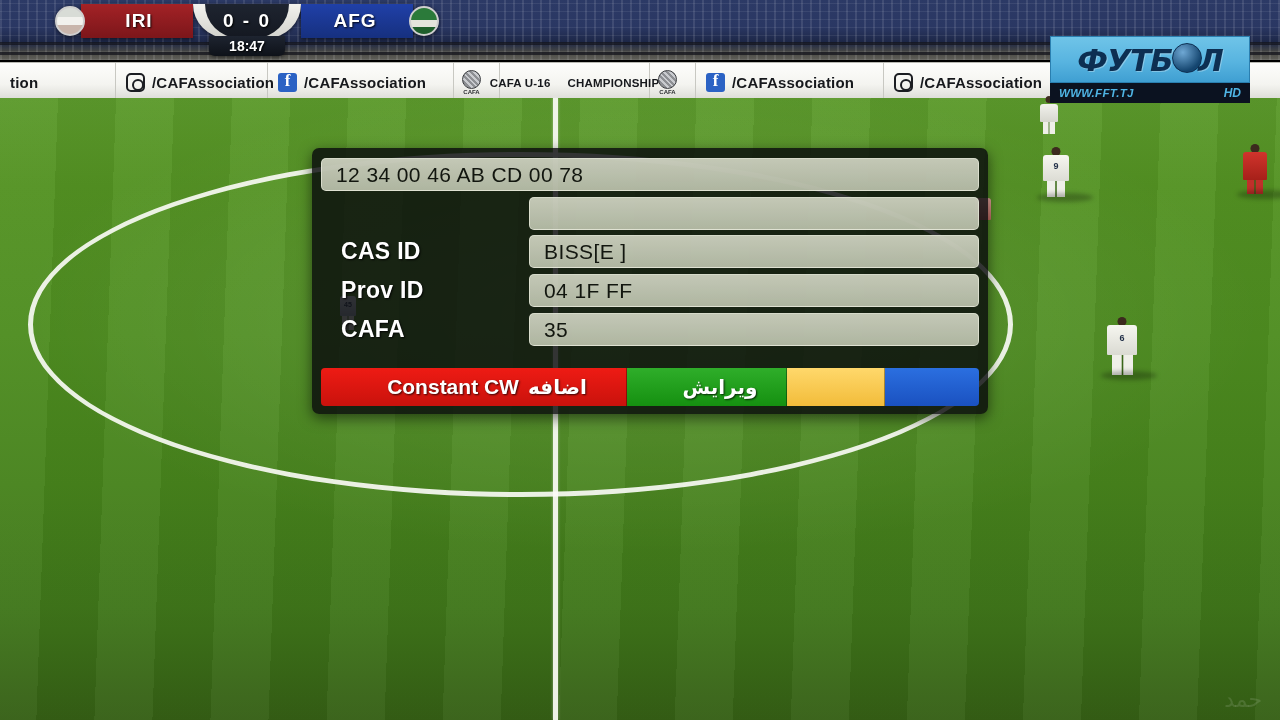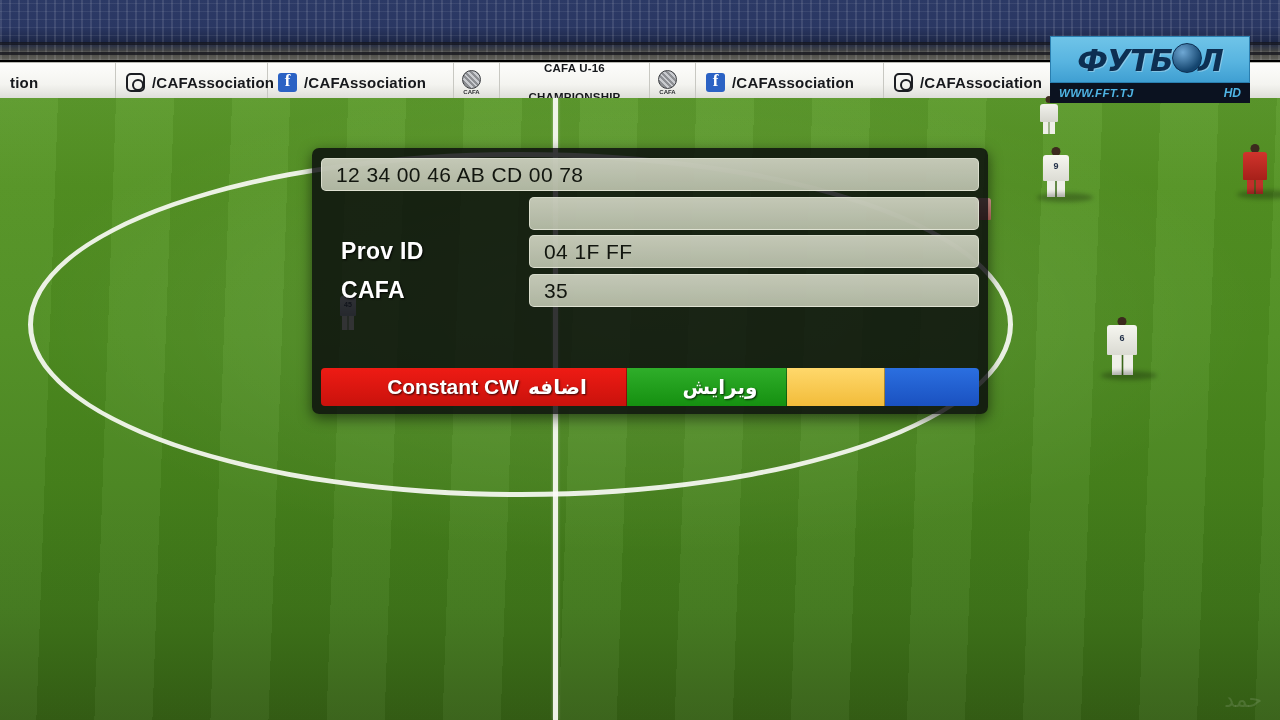--- a/index.html
+++ b/index.html
@@ -316,21 +316,21 @@
     <div class="ad-seg" style="width:186px;">
       <span class="fb-icon"></span>
       <span class="ad-text">/CAFAssociation</span>
     </div>
     <div class="ad-seg" style="width:46px;padding:0 6px;">
       <span class="cafa-logo">
           <span class="ring"></span>
           <span class="cap">CAFA</span>
         </span>
     </div>
-    <div class="ad-seg" style="width:150px;flex-direction:column;justify-content:center;gap:17px;">
+    <div class="ad-seg" style="width:150px;flex-direction:row;justify-content:center;gap:17px;">
       <span class="ad-text small">CAFA U-16</span>
       <span class="ad-text small">CHAMPIONSHIP</span>
     </div>
     <div class="ad-seg" style="width:46px;padding:0 6px;">
       <span class="cafa-logo">
           <span class="ring"></span>
           <span class="cap">CAFA</span>
         </span>
     </div>
     <div class="ad-seg" style="width:188px;">
@@ -385,20 +385,32 @@
 
   <div class="player" style="left:975px;top:198px;width:16px;">
     <div class="shirt" style="height:22px;background:linear-gradient(180deg,#e8a9a0,#c26b62);"></div>
   </div>
 
   <div class="player" style="left:340px;top:296px;width:16px;">
     <div class="shirt" style="height:20px;background:linear-gradient(180deg,#dfe4ee,#aab3c4);font-size:7px;color:#33405a;padding-top:5px;">45</div>
     <div class="legs" style="height:14px;"></div>
   </div>
 
+  <div class="scoreboard">
+    <div class="sb-flag iri"></div>
+    <div class="sb-team home">IRI</div>
+    <div class="sb-center">
+      <div class="sb-score">
+        <div class="inner">0 - 0</div>
+      </div>
+      <div class="sb-clock">18:47</div>
+    </div>
+    <div class="sb-team away">AFG</div>
+    <div class="sb-flag afg"></div>
+  </div>
 
   <div class="channel-logo">
     <span class="word">ФУТБОЛ</span>
     <span class="ball"></span>
   </div>
   <div class="logo-bar">
     <span class="url">WWW.FFT.TJ</span>
     <span class="hd">HD</span>
   </div>
 
@@ -407,20 +419,24 @@
 
       <div class="osd-row">
         <div class="osd-field">12   34   00   46   AB   CD   00   78</div>
       </div>
 
       <div class="osd-row spacer-row">
         <div class="osd-label"></div>
         <div class="osd-field"></div>
       </div>
 
+      <div class="osd-row">
+        <div class="osd-label">CAS ID</div>
+        <div class="osd-field">BISS[E ]</div>
+      </div>
 
       <div class="osd-row">
         <div class="osd-label">Prov ID</div>
         <div class="osd-field">04   1F   FF</div>
       </div>
 
       <div class="osd-row">
         <div class="osd-label">CAFA</div>
         <div class="osd-field">35</div>
       </div>

